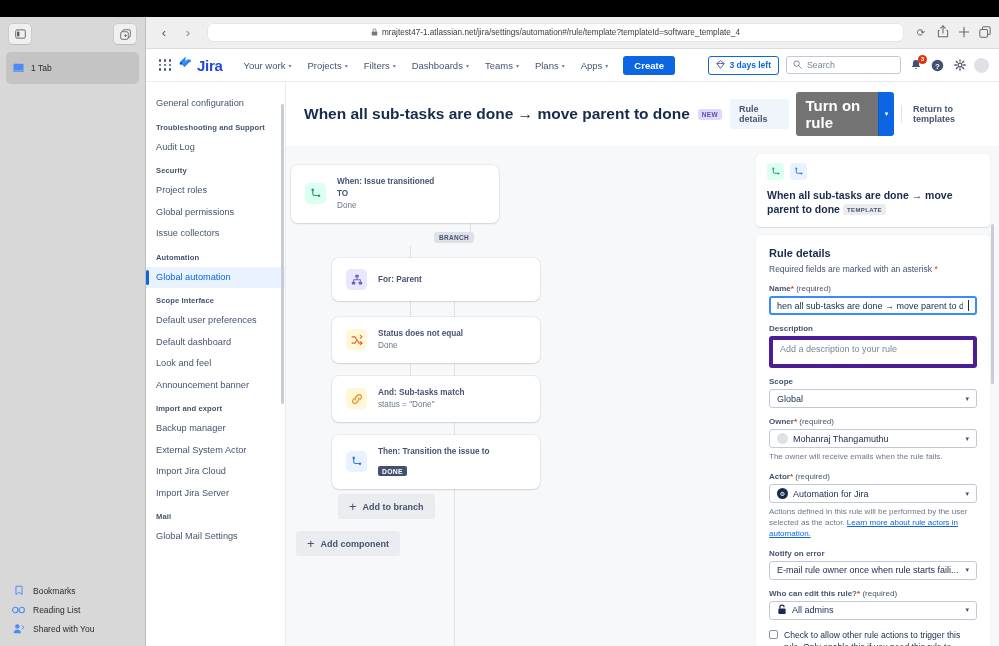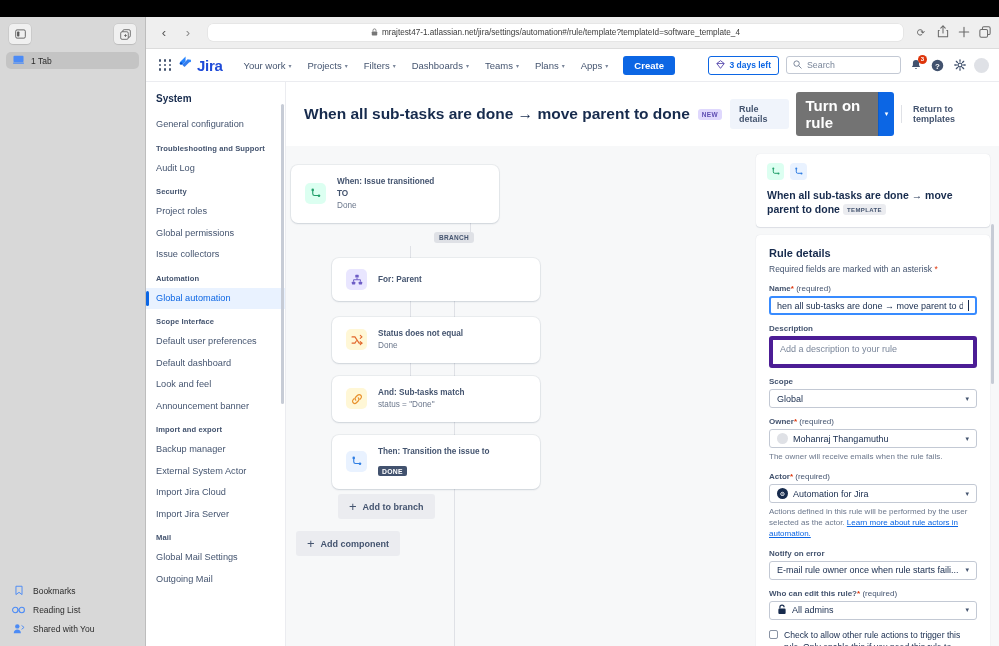--- a/index.html
+++ b/index.html
@@ -20,21 +20,21 @@
     background:#d8d8d8; border-right:1px solid #bdbdbd;
   }
   .bsb-toolbar { display:flex; justify-content:space-between; align-items:center; padding:7px 9px 4px 9px; }
   .bsb-icon-btn {
     width:22px; height:20px; border-radius:4px; display:flex; align-items:center; justify-content:center;
     background:#f0f0f0; box-shadow:0 0 0 0.5px rgba(0,0,0,.10), 0 1px 1px rgba(0,0,0,.08);
     color:#5b5b5b;
   }
   .bsb-tabitem {
     margin:4px 6px 0 6px; height:17px; border-radius:5px; background:#c4c4c4;
-    display:flex; align-items:center; gap:7px; padding:8px 7px; font-size:8.5px; color:#2b2b2b;
+    display:flex; align-items:center; gap:7px; padding:16px 7px; font-size:8.5px; color:#2b2b2b;
   }
   .bsb-bottom { position:absolute; bottom:8px; left:0; width:146px; padding-left:12px; }
   .bsb-bottom-row { display:flex; align-items:center; gap:8px; height:19px; font-size:8.5px; color:#2b2b2b; }
   .bsb-bottom-row .ic { width:13px; display:flex; justify-content:center; color:#4c8bf5; }
 
   .browser-topbar {
     position:absolute; top:17px; left:146px; width:853px; height:32px;
     background:#efefef; border-bottom:1px solid #dcdcdc;
     display:flex; align-items:center; gap:4px; padding:0 8px;
   }
@@ -387,21 +387,20 @@
               </g>
             </svg>
         </div>
         <div class="avatar-sm"></div>
       </div>
     </div>
 
     <div class="jira-body">
 
       <div class="settings-sidebar">
-        <div class="ss-title">System</div>
 
         <div class="ss-item">General configuration</div>
 
         <div class="ss-group">Troubleshooting and Support</div>
         <div class="ss-item">Audit Log</div>
 
         <div class="ss-group">Security</div>
         <div class="ss-item">Project roles</div>
         <div class="ss-item">Global permissions</div>
         <div class="ss-item">Issue collectors</div>
@@ -416,21 +415,20 @@
         <div class="ss-item">Announcement banner</div>
 
         <div class="ss-group">Import and export</div>
         <div class="ss-item">Backup manager</div>
         <div class="ss-item">External System Actor</div>
         <div class="ss-item">Import Jira Cloud</div>
         <div class="ss-item">Import Jira Server</div>
 
         <div class="ss-group">Mail</div>
         <div class="ss-item">Global Mail Settings</div>
-        <div class="ss-item">Outgoing Mail</div>
 
         <div class="ss-scroll"></div>
       </div>
 
       <div class="content-area">
 
         <div class="rule-header">
           <div class="rule-title">When all sub-tasks are done → move parent to done</div>
           <div class="new-lozenge">NEW</div>
           <div class="rule-actions">

